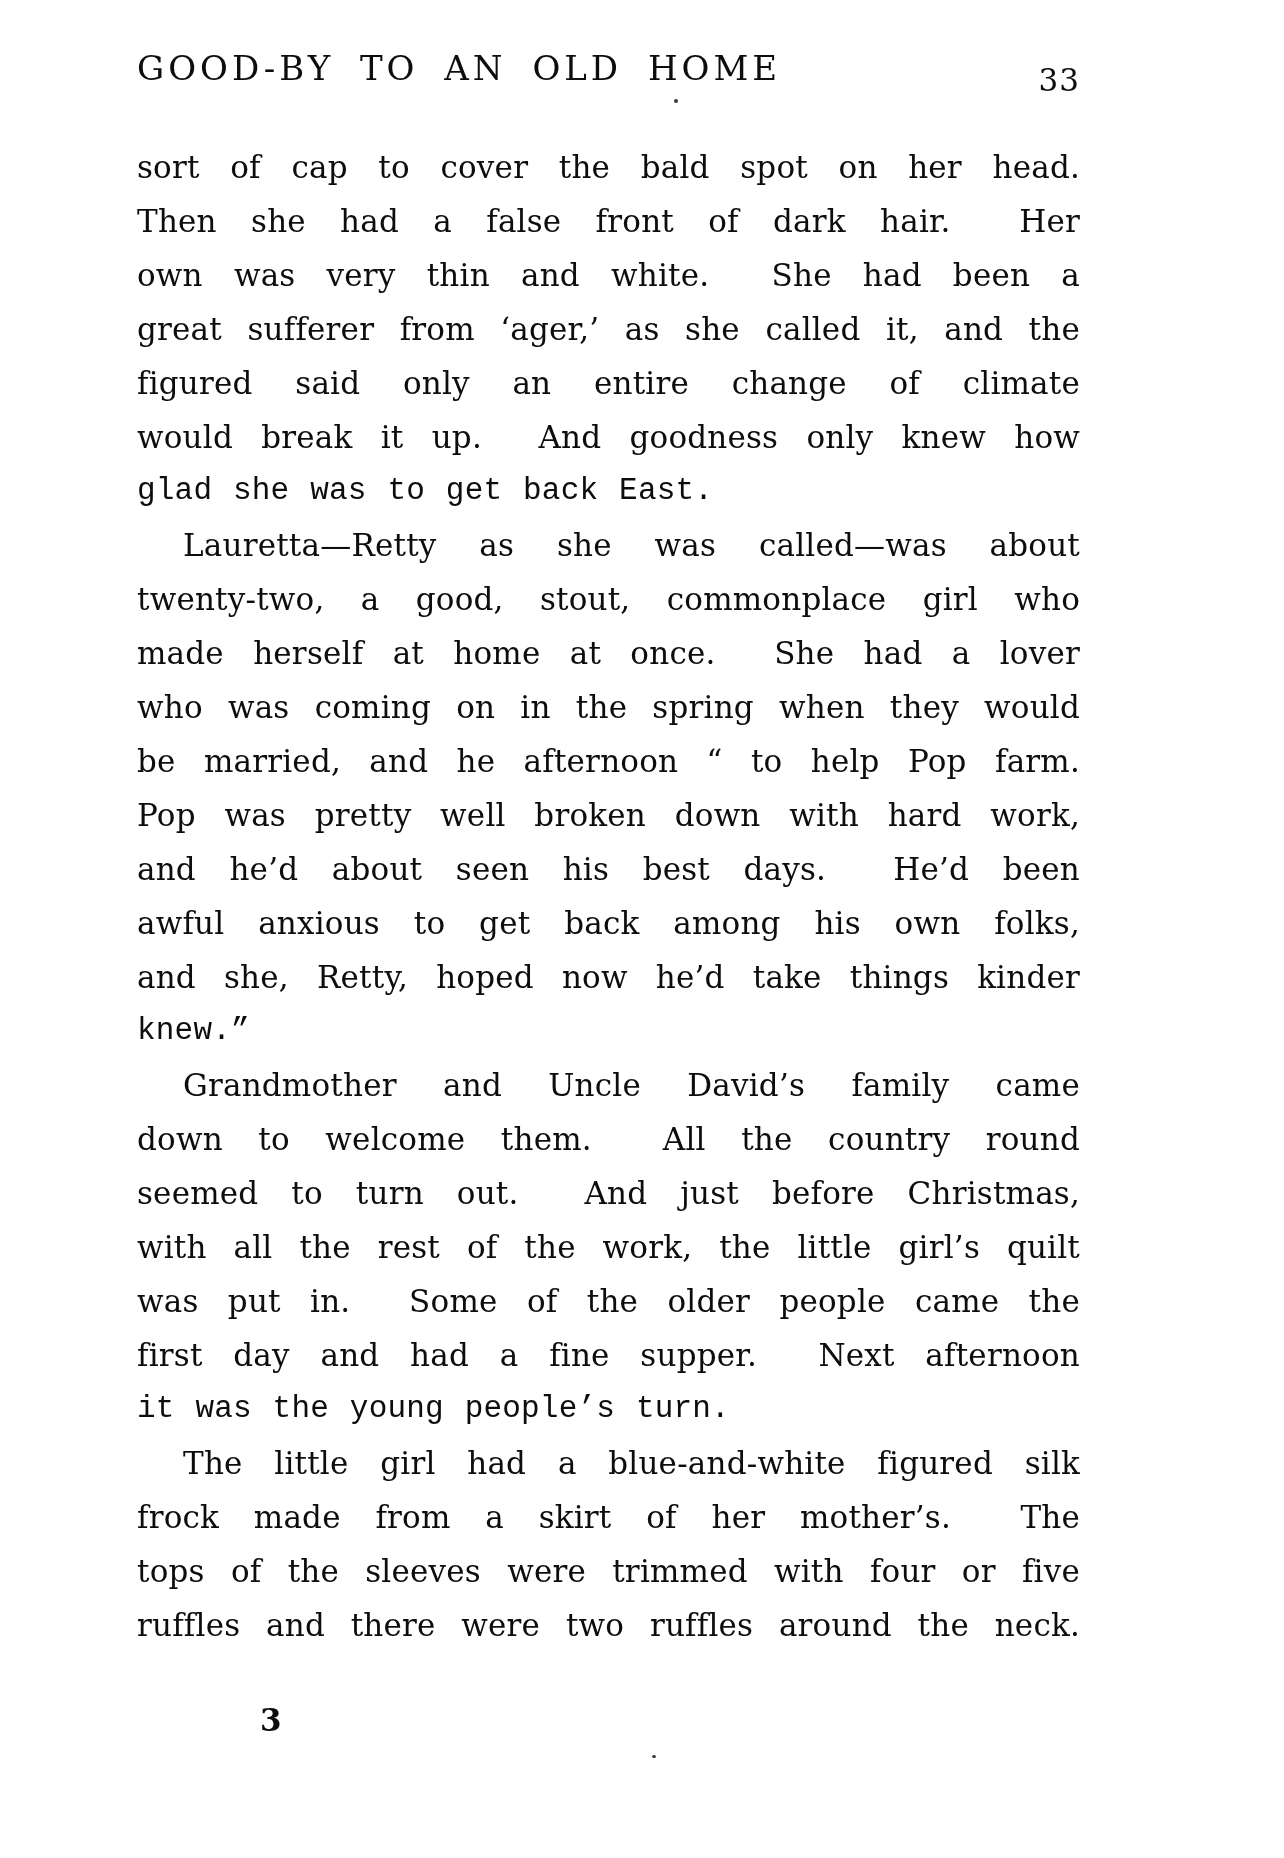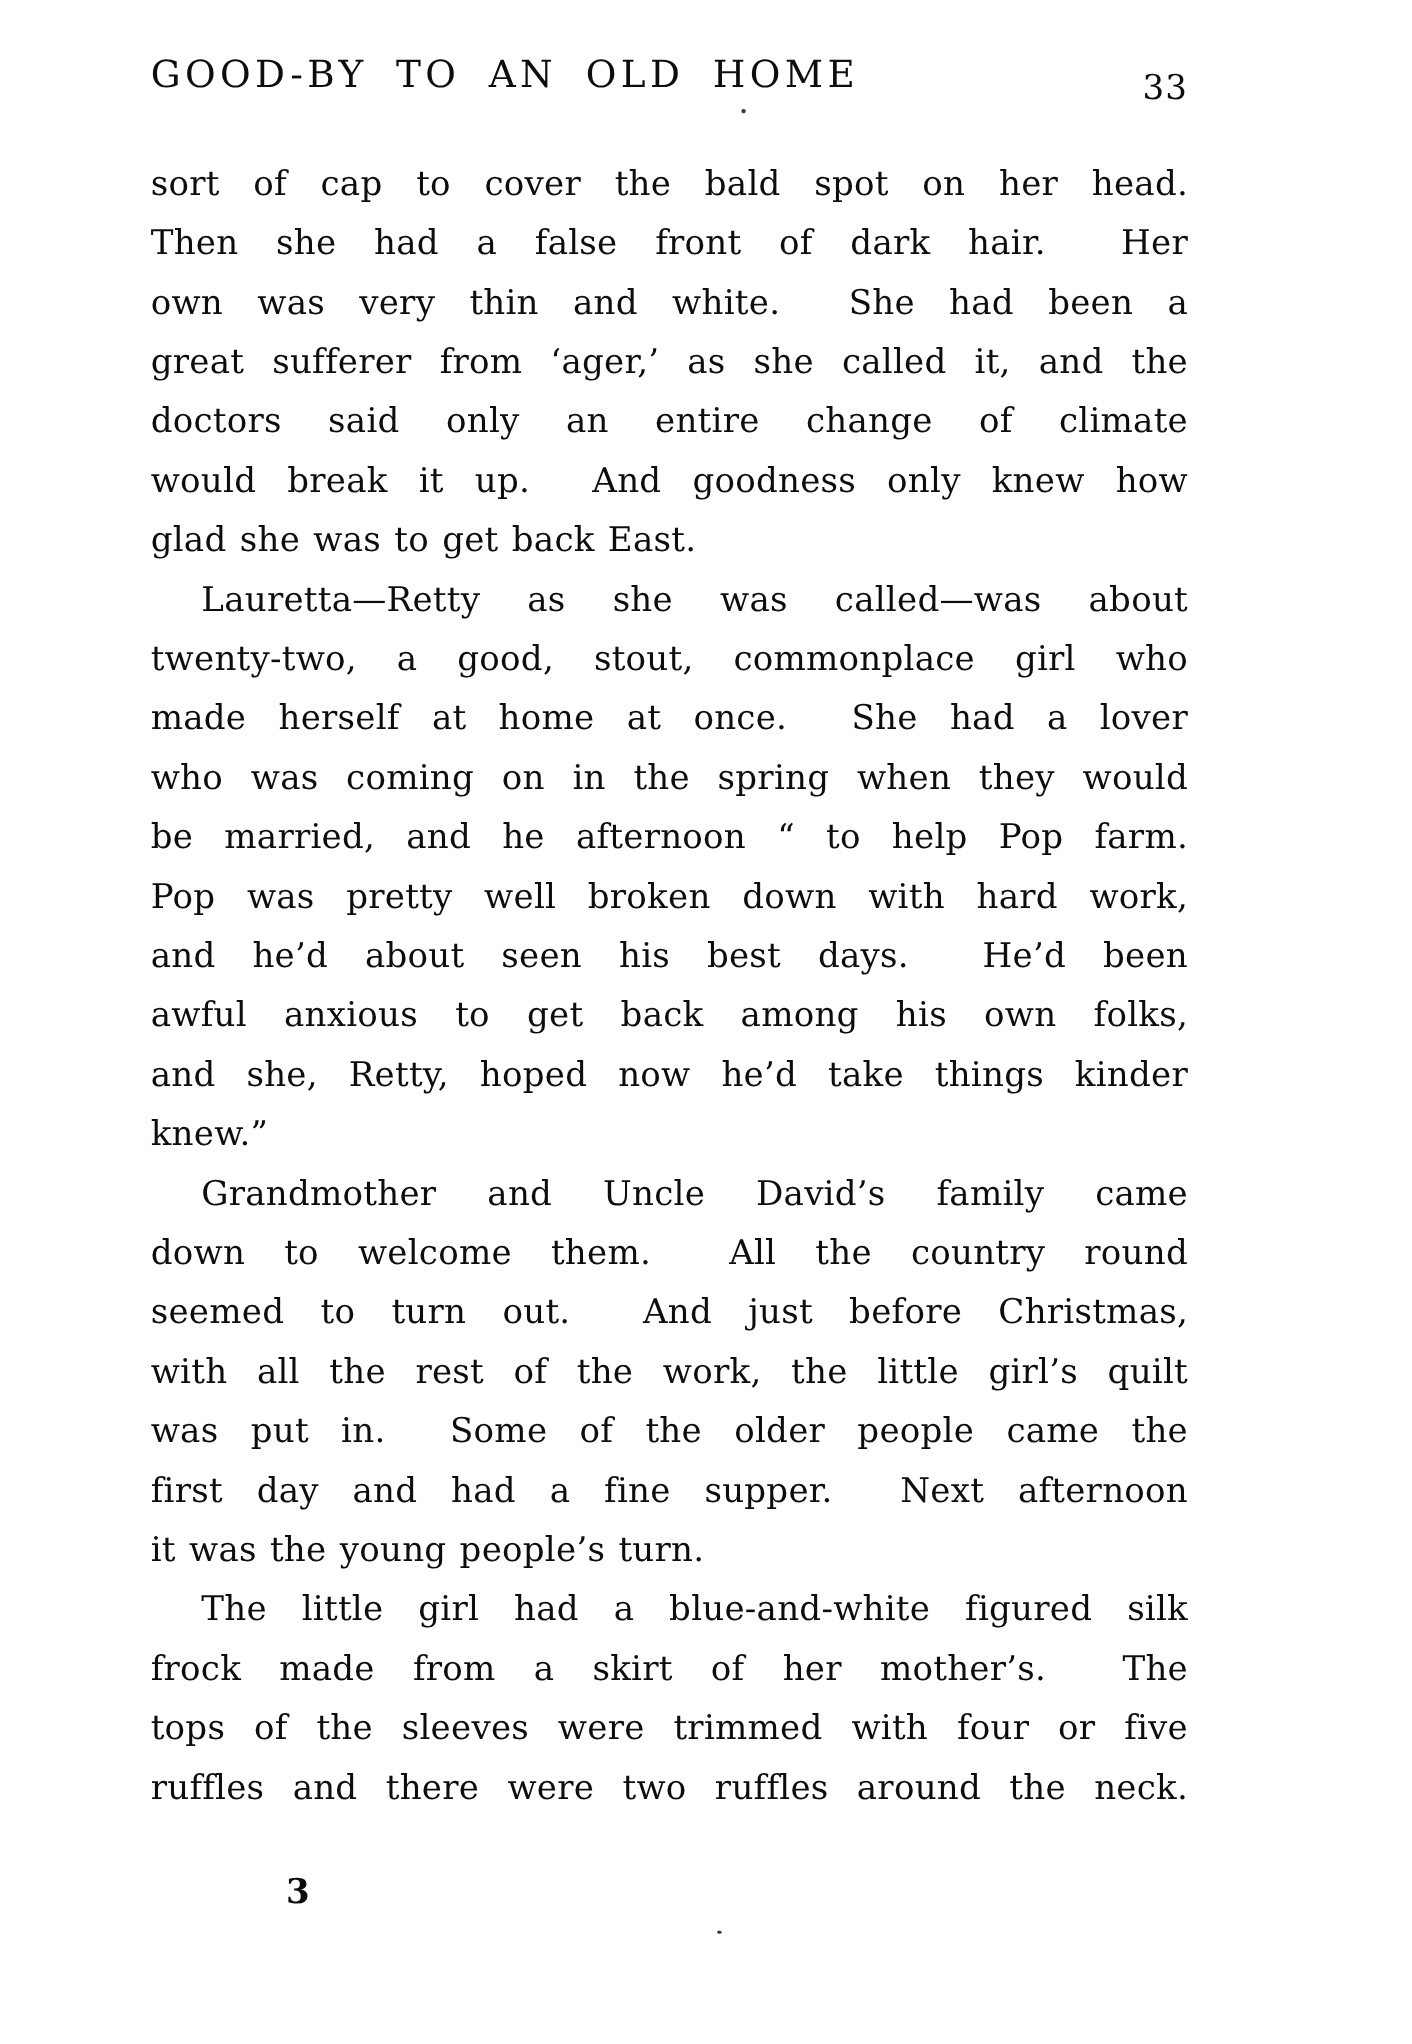--- a/index.html
+++ b/index.html
@@ -47,20 +47,21 @@
     letter-spacing: 0.2px;
     word-spacing: 2px;
   }
   .line {
     text-align: justify;
     text-align-last: justify;
     text-justify: inter-word;
   }
   .line.last {
     text-align-last: left;
+    font-family: Liberation Mono, monospace;
   }
   .line.indent {
     text-indent: 46px;
   }
   .signature {
     position: absolute;
     left: 260px;
     top: 1702px;
     font-size: 31px;
     font-weight: 700;
@@ -81,21 +82,21 @@
   <div class="page-header">
     <div class="running-head">GOOD-BY TO AN OLD HOME</div>
     <div class="page-number">33</div>
   </div>
 
   <div class="body-text">
       <div class="line">sort of cap to cover the bald spot on her head.</div>
       <div class="line">Then she had a false front of dark hair.&nbsp; Her</div>
       <div class="line">own was very thin and white.&nbsp; She had been a</div>
       <div class="line">great sufferer from ‘ager,’ as she called it, and the</div>
-      <div class="line">doctors said only an entire change of climate</div>
+      <div class="line">figured said only an entire change of climate</div>
       <div class="line">would break it up.&nbsp; And goodness only knew how</div>
       <div class="line last">glad she was to get back East.</div>
       <div class="line indent">Lauretta—Retty as she was called—was about</div>
       <div class="line">twenty-two, a good, stout, commonplace girl who</div>
       <div class="line">made herself at home at once.&nbsp; She had a lover</div>
       <div class="line">who was coming on in the spring when they would</div>
       <div class="line">be married, and he afternoon “ to help Pop farm.</div>
       <div class="line">Pop was pretty well broken down with hard work,</div>
       <div class="line">and he’d about seen his best days.&nbsp; He’d been</div>
       <div class="line">awful anxious to get back among his own folks,</div>

